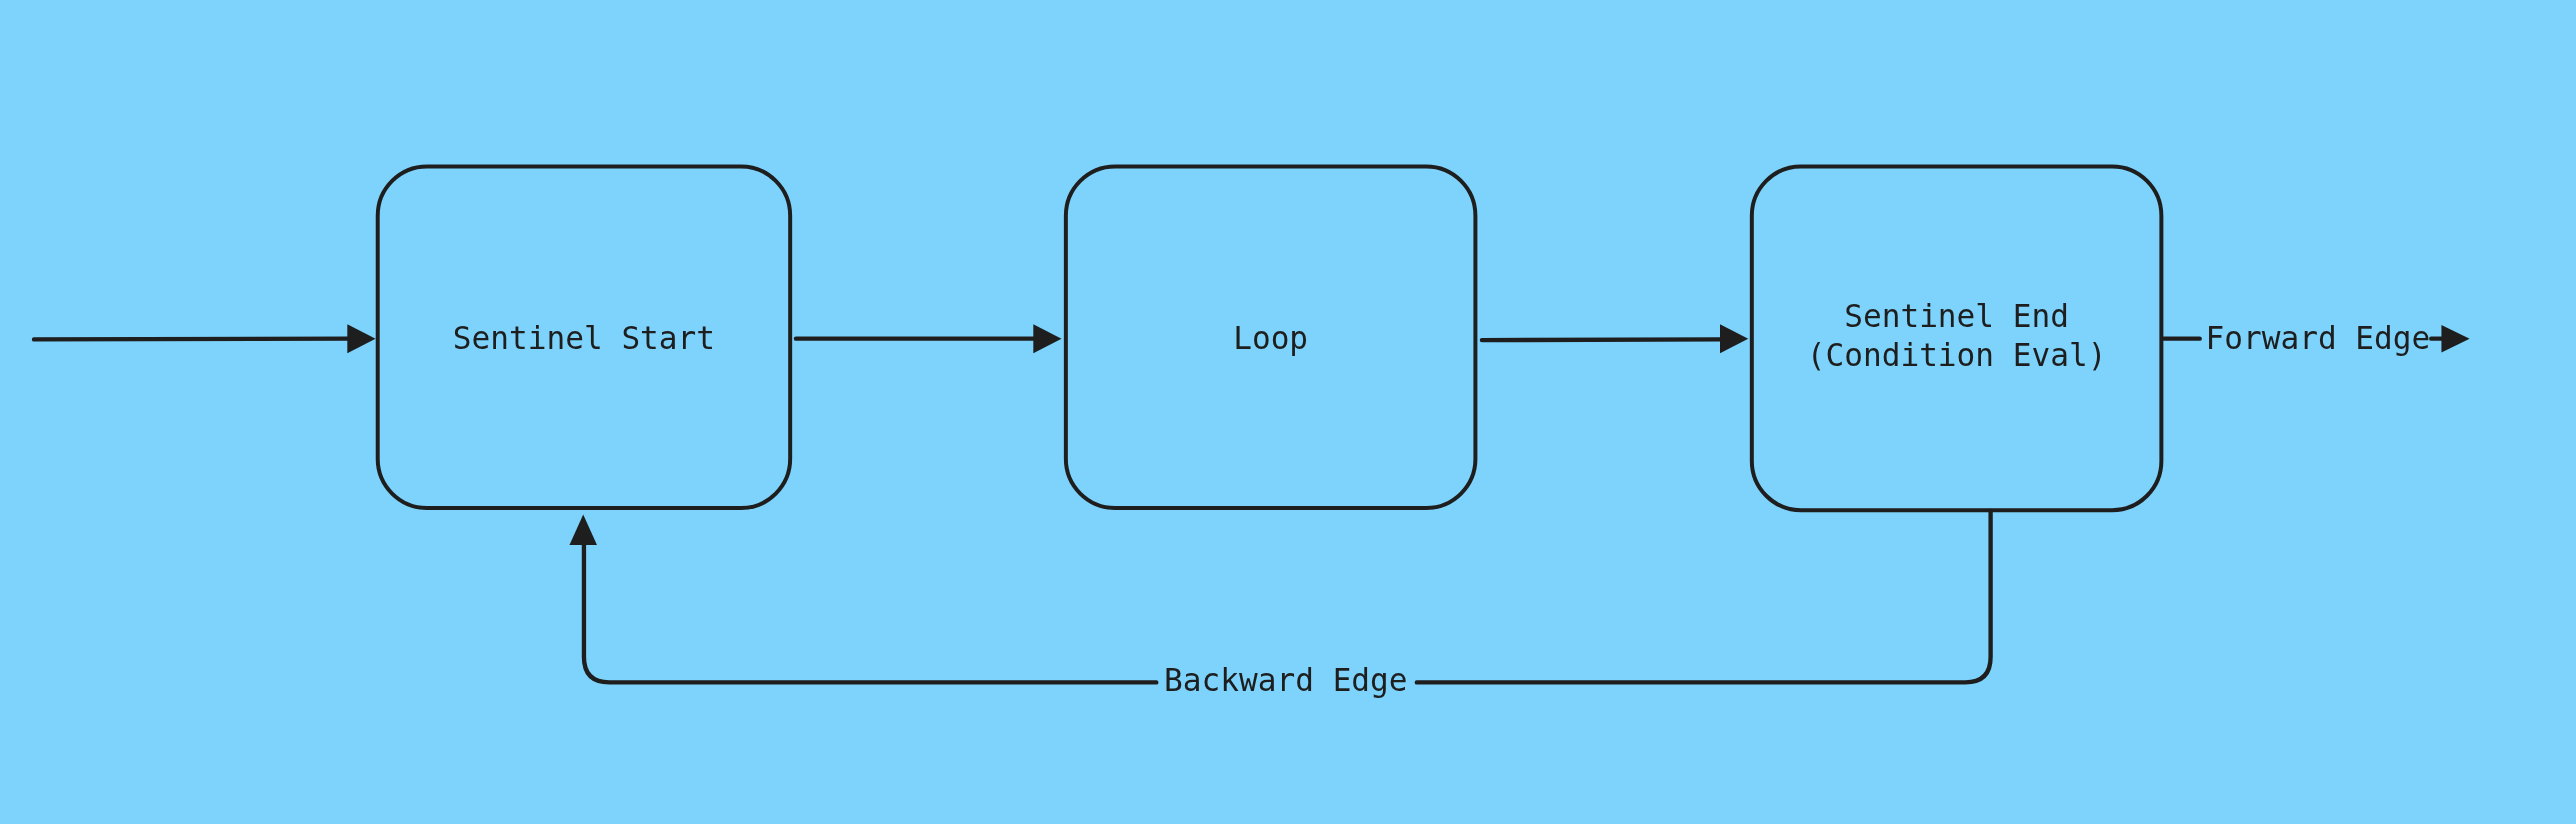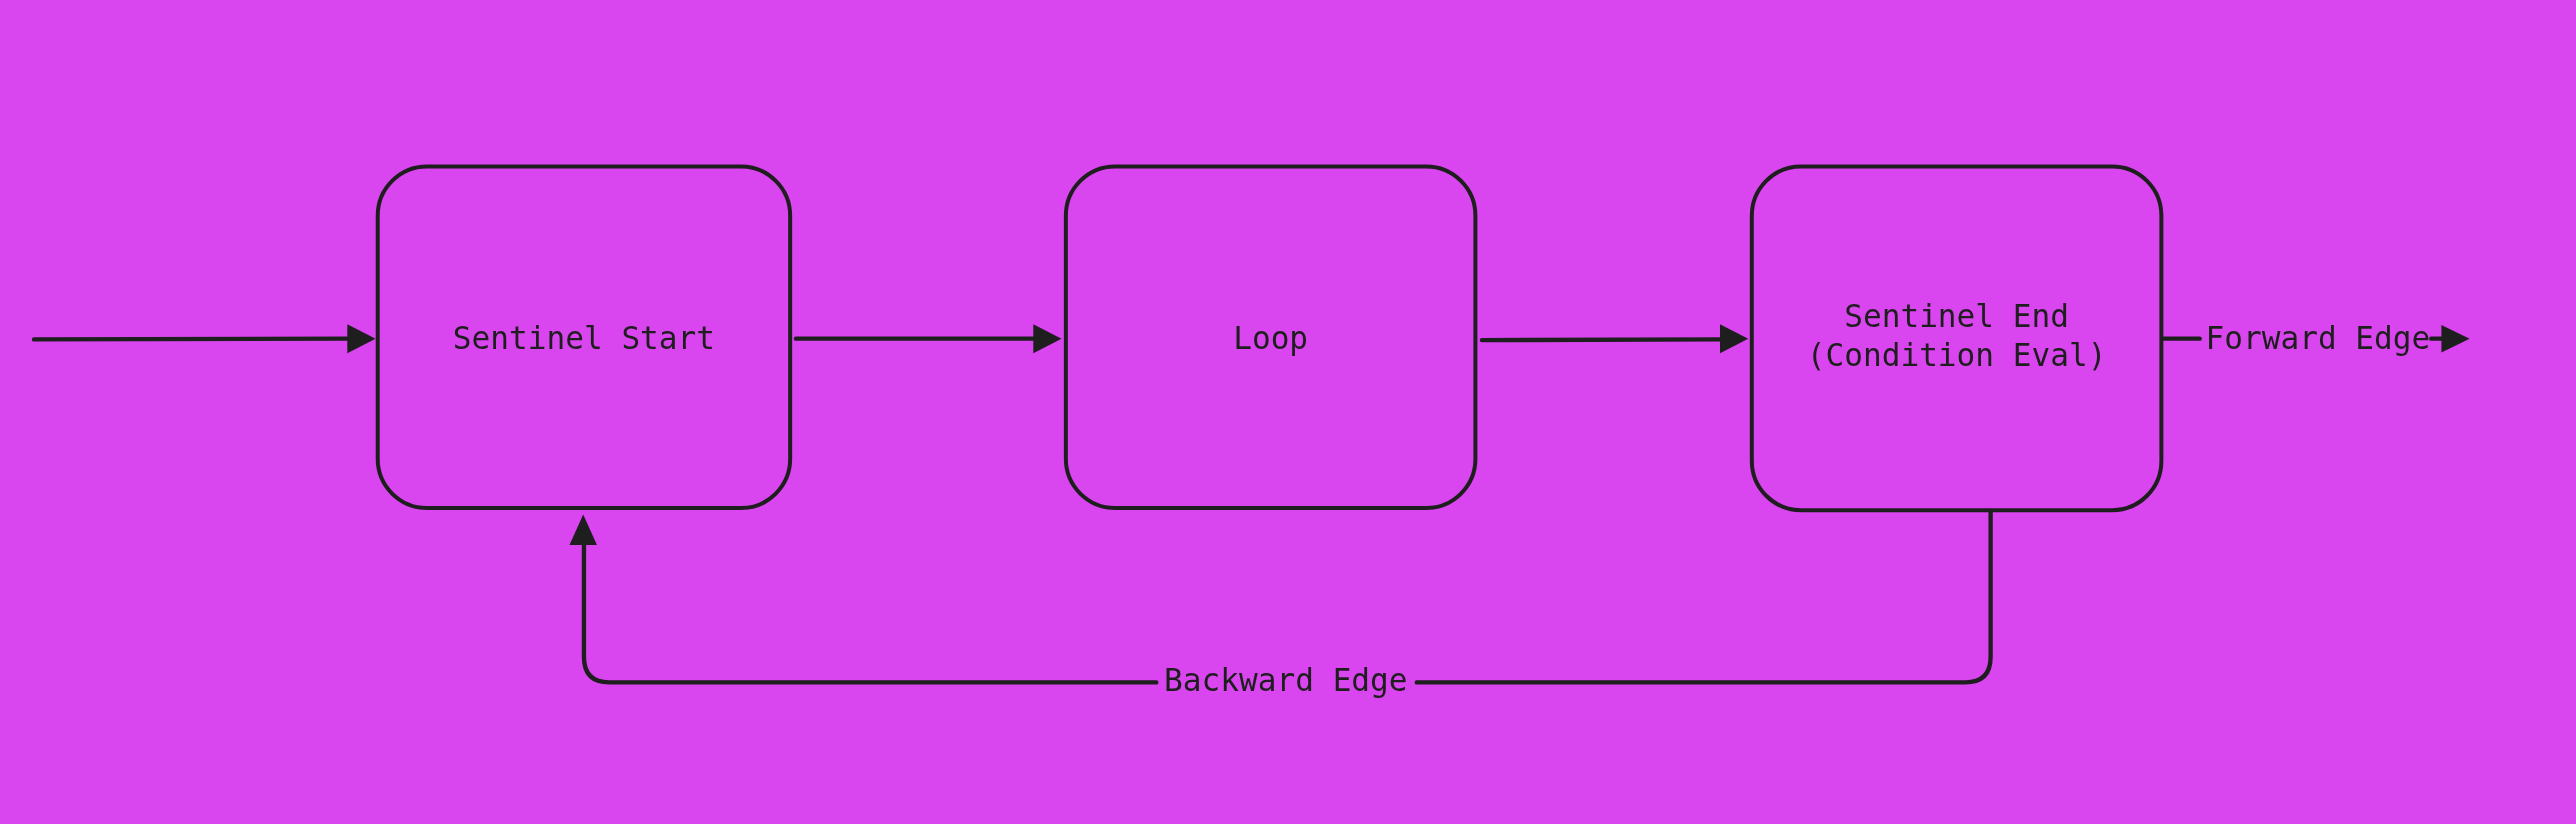--- a/index.html
+++ b/index.html
@@ -4,21 +4,21 @@
 <style>
   html, body {
     margin: 0;
     padding: 0;
     background: #ffffff;
   }
   .canvas {
     position: relative;
     width: 2576px;
     height: 825px;
-    background: #d946ef;
+    background: #7dd3fc;
     overflow: hidden;
   }
   svg { display: block; }
   text {
     font-family: "DejaVu Sans Mono", monospace;
     fill: #1e1e1e;
   }
   .node-label, .edge-label {
     font-size: 43px;
   }

